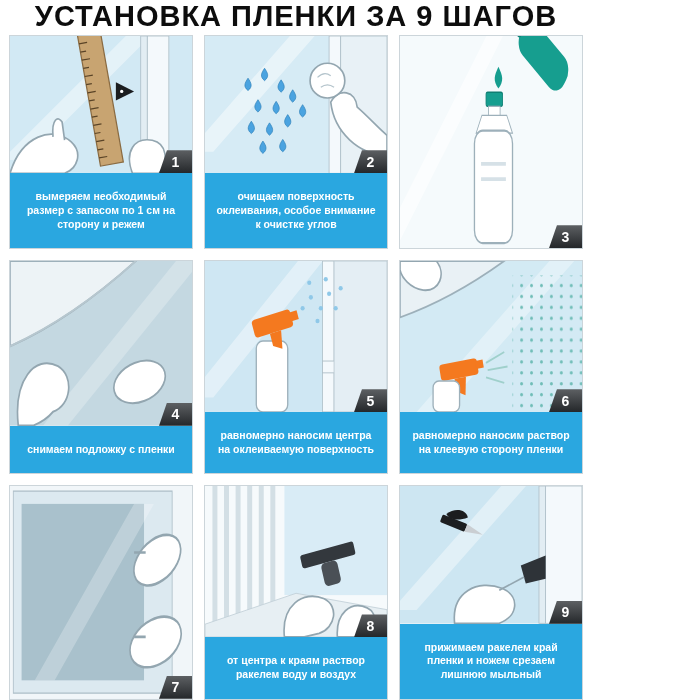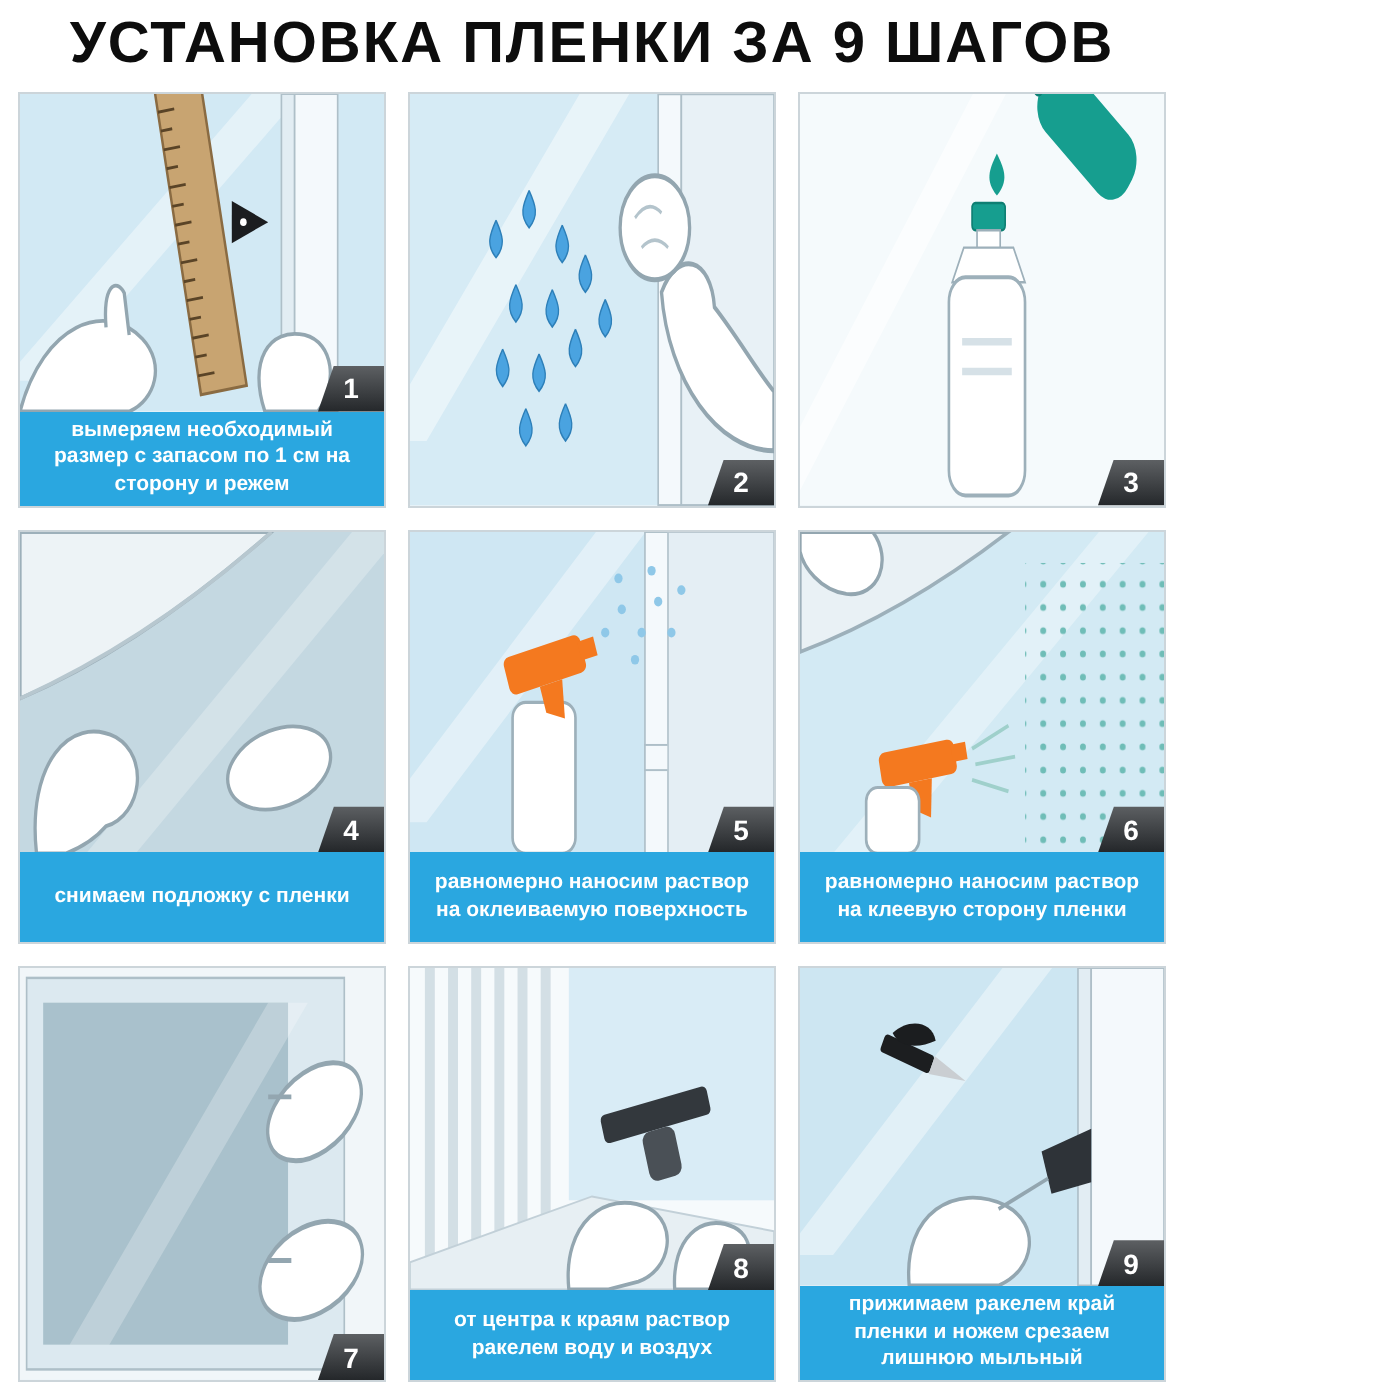--- a/index.html
+++ b/index.html
@@ -20,21 +20,21 @@
     position:absolute; right:0; bottom:0; width:33px; height:23px;
     background:linear-gradient(180deg,#5d6063,#24272a);
     color:#fff; font-weight:bold; font-size:14px;
     display:flex; align-items:center; justify-content:center;
     clip-path:polygon(24% 0, 100% 0, 100% 100%, 0 100%);
   }
   .caption {
     min-height:45px; background:#2aa7e0; color:#ffffff;
     font-size:10.5px; font-weight:bold; text-align:center;
     display:flex; align-items:center; justify-content:center;
-    padding:3px 10px; line-height:1.3;
+    padding:17px 10px; line-height:1.3;
   }
 </style>
 </head>
 <body>
 
 <div class="poster">
 
   <div class="title">УСТАНОВКА ПЛЕНКИ ЗА 9 ШАГОВ</div>
 
   <div class="grid">
@@ -90,20 +90,23 @@
               <use href="#drop2" x="94" y="132"></use>
           </g>
           <path d="M220 144 C 186 144, 156 116, 152 80 C 162 62, 182 66, 184 86 C 198 98, 210 112, 220 120 Z" fill="#ffffff" stroke="#93a6b0" stroke-width="2"></path>
           <circle cx="148" cy="54" r="21" fill="#ffffff" stroke="#93a6b0" stroke-width="2"></circle>
           <path d="M136 50 q8 -8 16 -2 M140 62 q8 -6 16 0" fill="none" stroke="#b4c4cc" stroke-width="1.5"></path>
         </svg>
         <div class="badge">
             <span>2</span>
           </div>
       </div>
+      <div class="caption">
+          <span>очищаем поверхность оклеивания, особое внимание к очистке углов</span>
+        </div>
     </div>
 
     <div class="card">
       <div class="illustration">
         <svg viewBox="0 0 220 166" preserveAspectRatio="none">
           <rect width="220" height="166" fill="#f5fafc"></rect>
           <path d="M-20 160 L120 -20 L140 -20 L0 160 Z" fill="#ffffff" opacity="0.6"></path>
           <g transform="rotate(38 172 16)">
             <rect x="140" y="0" width="66" height="30" rx="13" fill="#169e8f"></rect>
             <rect x="130" y="8" width="12" height="14" rx="3" fill="#0e8076"></rect>
@@ -170,21 +173,21 @@
               <rect x="104" y="62" width="10" height="10" fill="#f4791f"></rect>
               <path d="M76 78 L90 78 L86 98 L76 92 Z" fill="#f4791f"></path>
             </g>
           </g>
         </svg>
         <div class="badge">
             <span>5</span>
           </div>
       </div>
       <div class="caption">
-          <span>равномерно наносим раствор на оклеиваемую поверхность</span>
+          <span>равномерно наносим центра на оклеиваемую поверхность</span>
         </div>
     </div>
 
     <div class="card">
       <div class="illustration">
         <svg viewBox="0 0 220 166" preserveAspectRatio="none">
           <defs>
             <pattern id="dots6" width="12" height="12" patternUnits="userSpaceOnUse">
               <circle cx="3" cy="3" r="1.8" fill="#6fbdb7"></circle>
             </pattern>

